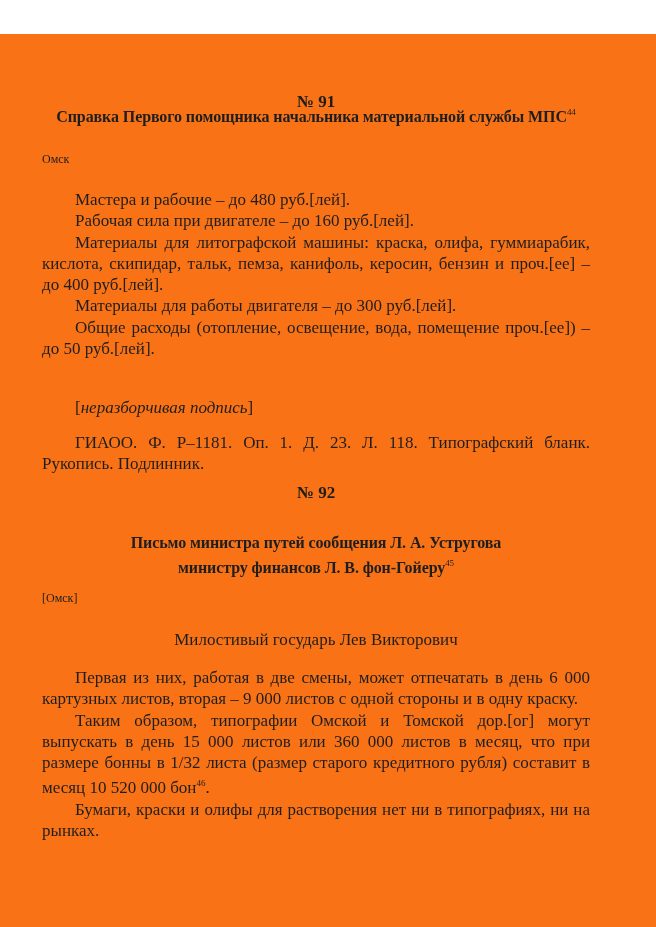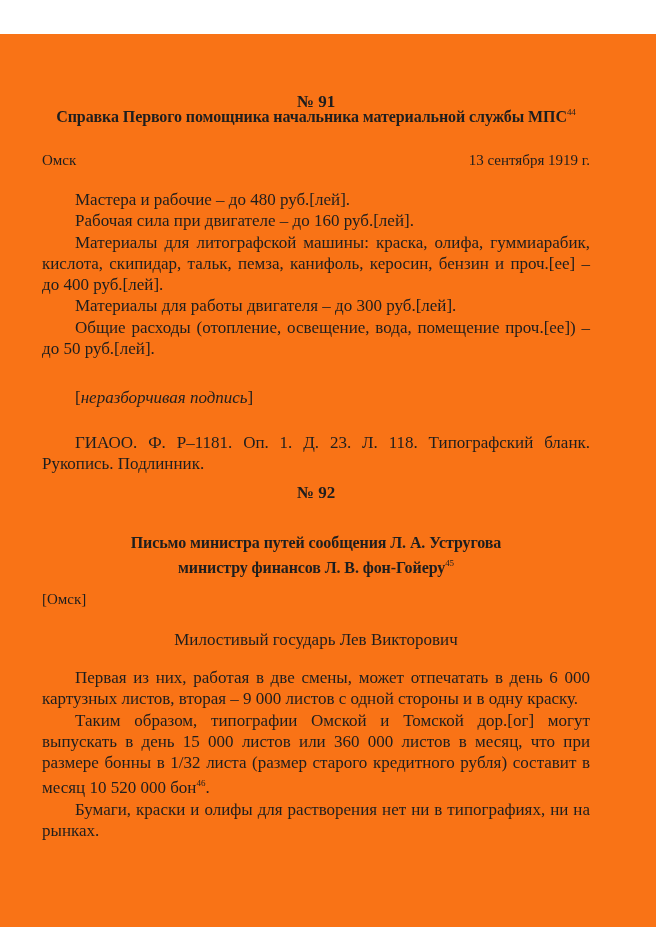--- a/index.html
+++ b/index.html
@@ -4,49 +4,48 @@
 <style>
   html, body { margin: 0; padding: 0; }
   body {
     width: 656px; height: 927px; background: #ffffff; overflow: hidden;
     font-family: "Liberation Serif", "DejaVu Serif", serif; color: #1e1e1e;
   }
   .page { position: relative; width: 656px; height: 927px; background: #f97316; margin-top: 34px; }
   .num { position: absolute; left: 42px; width: 548px; text-align: center; font-weight: bold; font-size: 17px; }
   .title { position: absolute; left: 42px; width: 548px; text-align: center; font-weight: bold; font-size: 16px; line-height: 21px; letter-spacing: -0.1px; }
   .title sup, .para sup { font-size: 9px; font-weight: normal; vertical-align: 7px; }
-  .row { position: absolute; left: 42px; width: 548px; font-size: 15px; display: flex; justify-content: space-between; }
+  .row { position: absolute; left: 42px; width: 548px; font-size: 12px; display: flex; justify-content: space-between; }
   .para { position: absolute; left: 42px; width: 548px; font-size: 17px; line-height: 21.3px; text-align: justify; }
   .para p { margin: 0; text-indent: 33px; }
   .italic { font-style: italic; }
   .salutation { position: absolute; left: 42px; width: 548px; text-align: center; font-size: 17px; }
   .pagenum { position: absolute; left: 0; width: 656px; text-align: center; font-size: 17px; }
 </style>
 </head>
 <body>
 
 <div class="page">
 
   <div class="num" style="top:58px;">№ 91</div>
   <div class="title" style="top:68px;"><span>Справка Первого помощника начальника материальной службы МПС</span><sup>44</sup></div>
 
   <div class="row" style="top:118px;">
     <span>Омск</span>
-    <span>13 сентября 1919 г.</span>
   </div>
 
   <div class="para" style="top:155px;">
     <p>Мастера и рабочие – до 480 руб.[лей].</p>
     <p>Рабочая сила при двигателе – до 160 руб.[лей].</p>
     <p>Материалы для литографской машины: краска, олифа, гуммиарабик, кислота, скипидар, тальк, пемза, канифоль, керосин, бензин и проч.[ее] – до 400 руб.[лей].</p>
     <p>Материалы для работы двигателя – до 300 руб.[лей].</p>
     <p>Общие расходы (отопление, освещение, вода, помещение проч.[ее]) – до 50 руб.[лей].</p>
   </div>
 
-  <div class="para" style="top:353px;">
+  <div class="para" style="top:363px;">
     <p><span>[</span><span class="italic">неразборчивая подпись</span><span>]</span></p>
   </div>
 
   <div class="para" style="top:398px;">
     <p>ГИАОО. Ф. Р–1181. Оп. 1. Д. 23. Л. 118. Типографский бланк. Рукопись. Подлинник.</p>
   </div>
 
   <div class="num" style="top:449px;">№ 92</div>
   <div class="title" style="top:498px;">
     <div>Письмо министра путей сообщения Л. А. Устругова</div>

